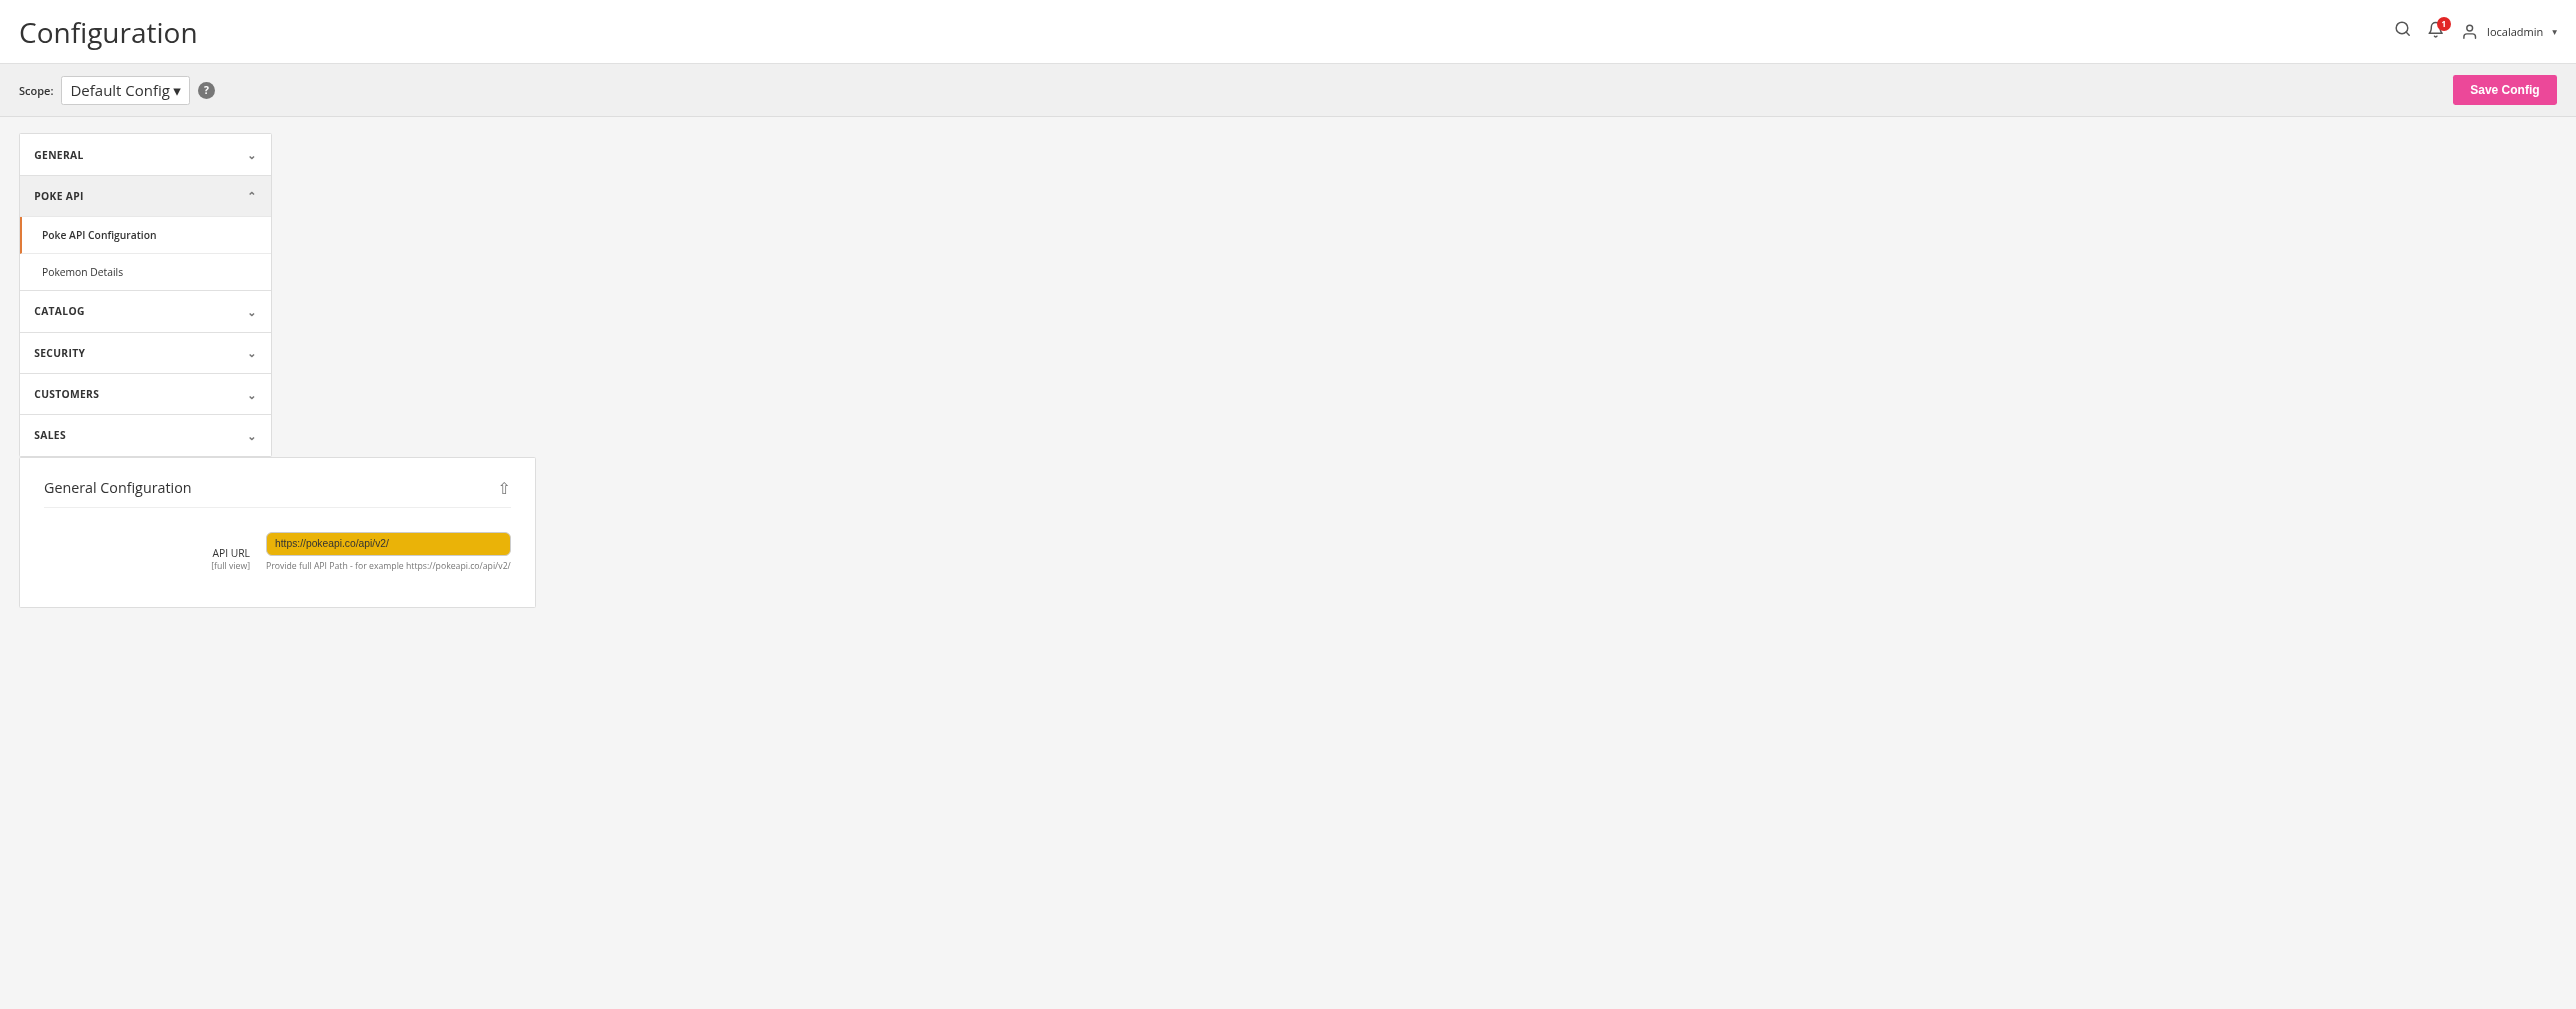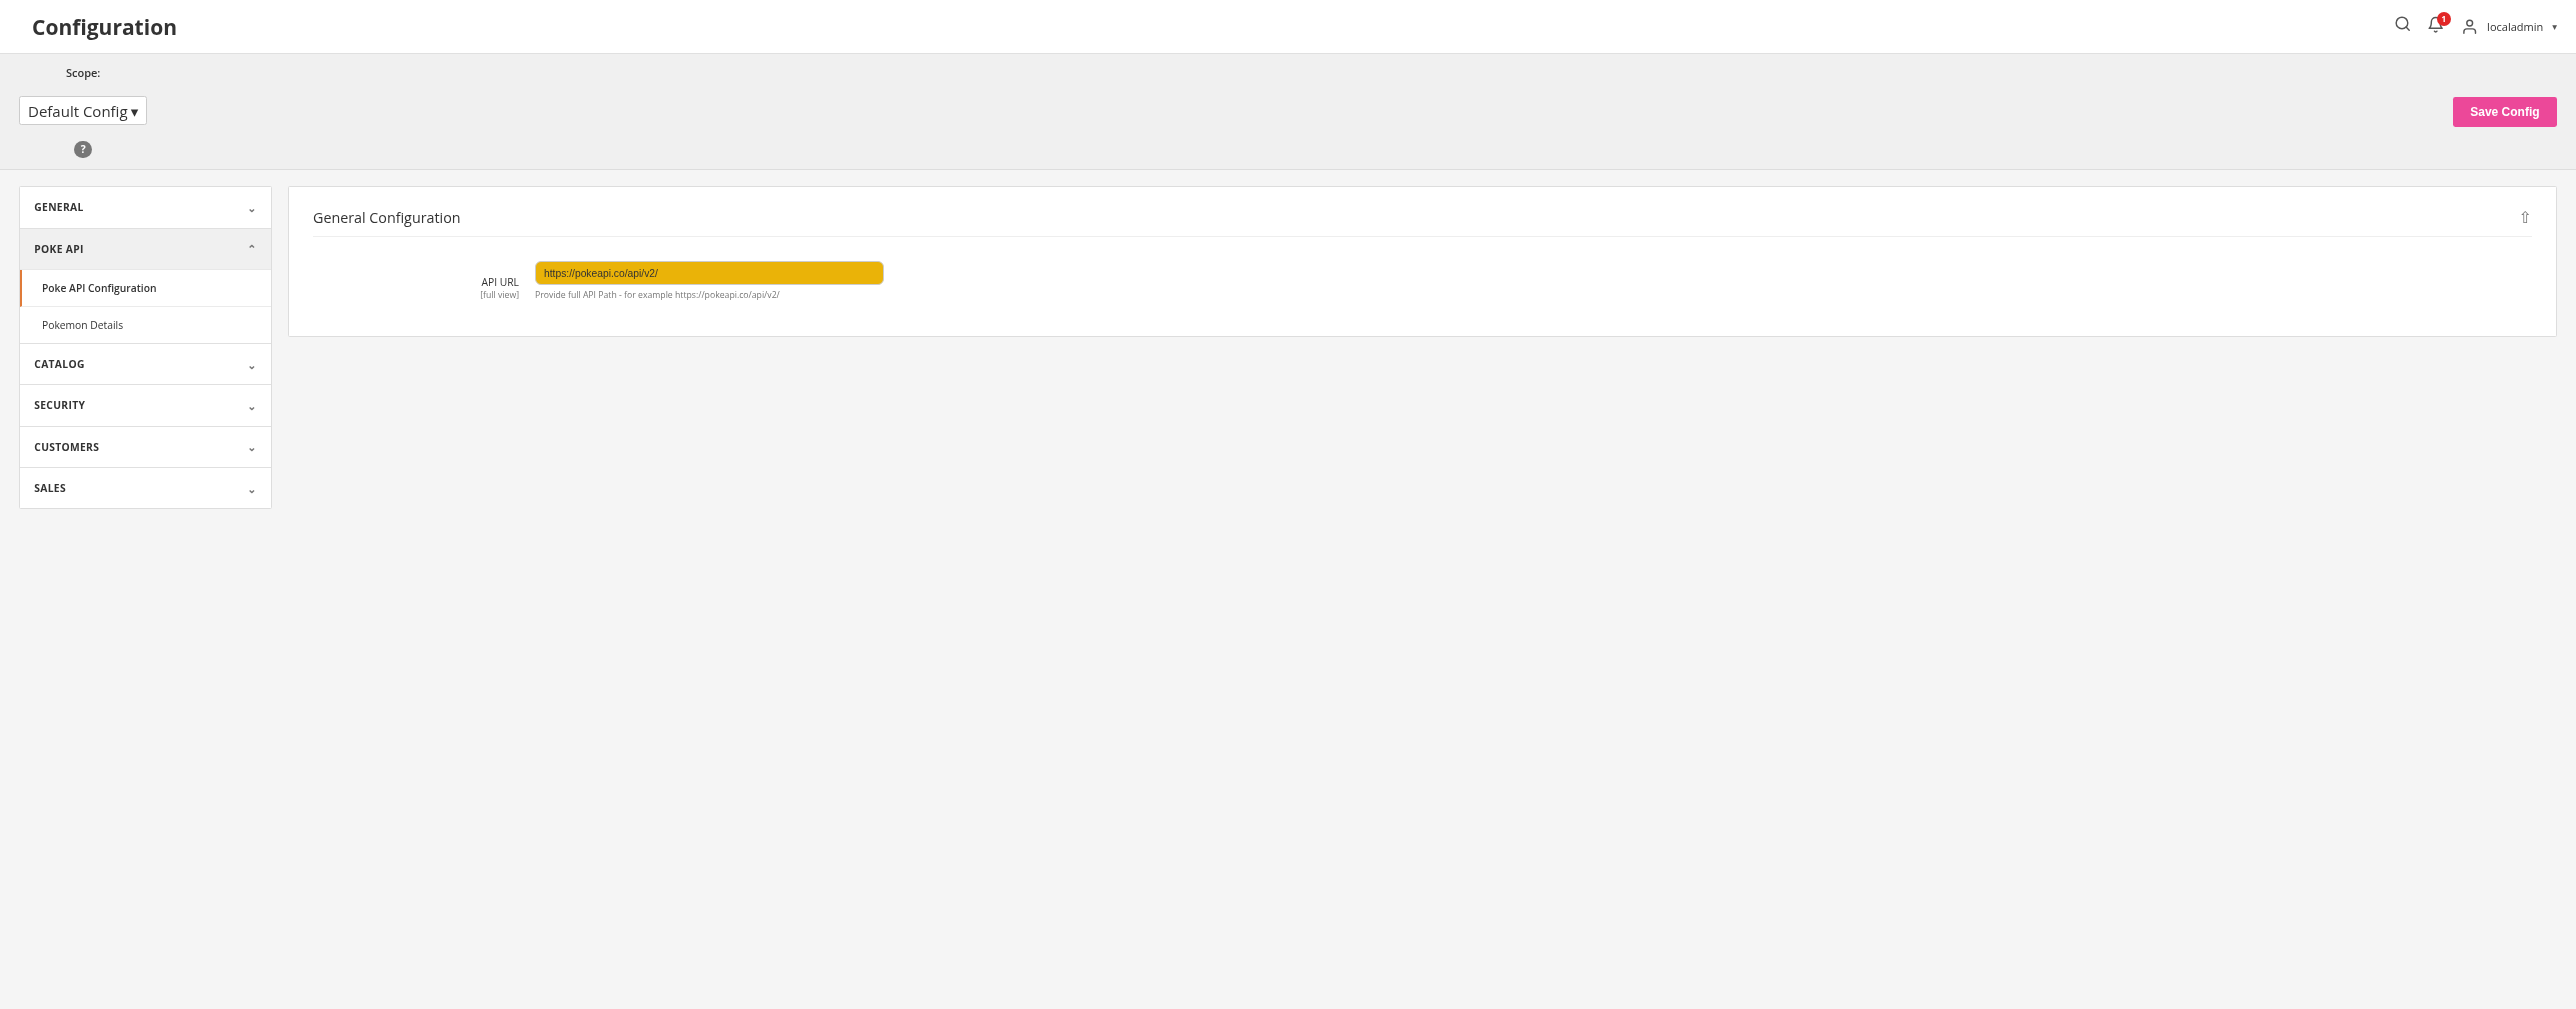--- a/index.html
+++ b/index.html
@@ -8,24 +8,23 @@
     
     .header {
       display: flex;
       align-items: center;
       justify-content: space-between;
       background: #fff;
       padding: 12.7px 19px;
       border-bottom: 0.8px solid #e0e0e0;
     }
     .header-title {
-      font-size: 21px;
-      font-weight: 700;
-      color: #333;
-      margin-left: 13px;
+      font-size: 28px;
+      font-weight: 400;
+      color: #333;
     }
     .header-right {
       display: flex;
       align-items: center;
       gap: 16px;
     }
     .header-search-icon {
       font-size: 16px;
       color: #555;
       cursor: pointer;
@@ -71,22 +70,21 @@
       background: #f0f0f0;
       border-bottom: 0.8px solid #ddd;
       padding: 11px 19px;
       display: flex;
       align-items: center;
       justify-content: space-between;
     }
     .scope-left {
       display: flex;
       align-items: center;
-      gap: 16px;
-      flex-direction: column;
+      gap: 8px;
     }
     .scope-label {
       font-weight: 600;
       color: #333;
       font-size: 11px;
     }
     .scope-select {
       display: flex;
       align-items: center;
       gap: 3.2px;
@@ -119,22 +117,22 @@
       font-size: 12px;
       font-weight: 600;
       border-radius: 2.4px;
       cursor: pointer;
     }
 
     
     .main-layout {
       display: flex;
       padding: 16px 19px;
-      gap: 16px;
       align-items: flex-start;
+      flex-direction: column;
     }
 
     
     .sidebar {
       width: 253px;
       flex-shrink: 0;
       background: #fff;
       border: 0.8px solid #ddd;
       border-radius: 1.6px;
     }

